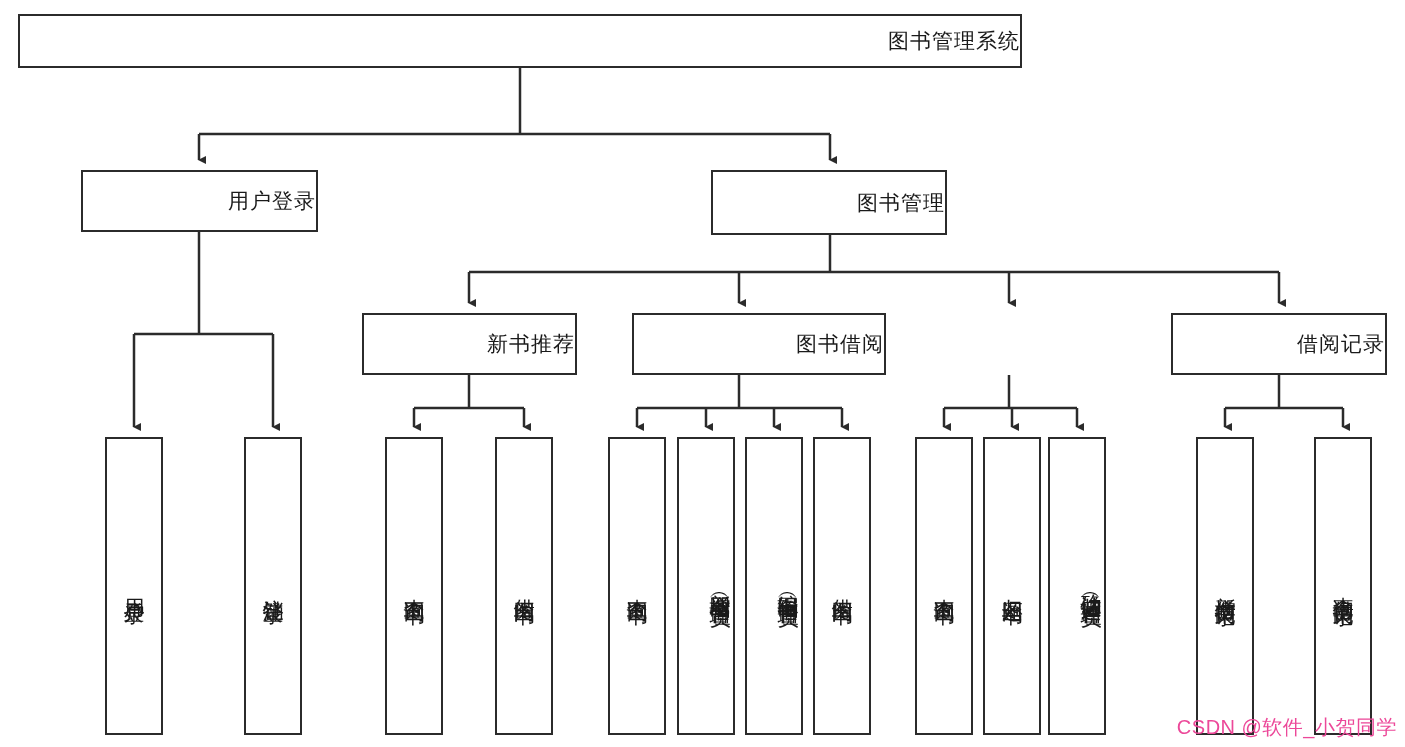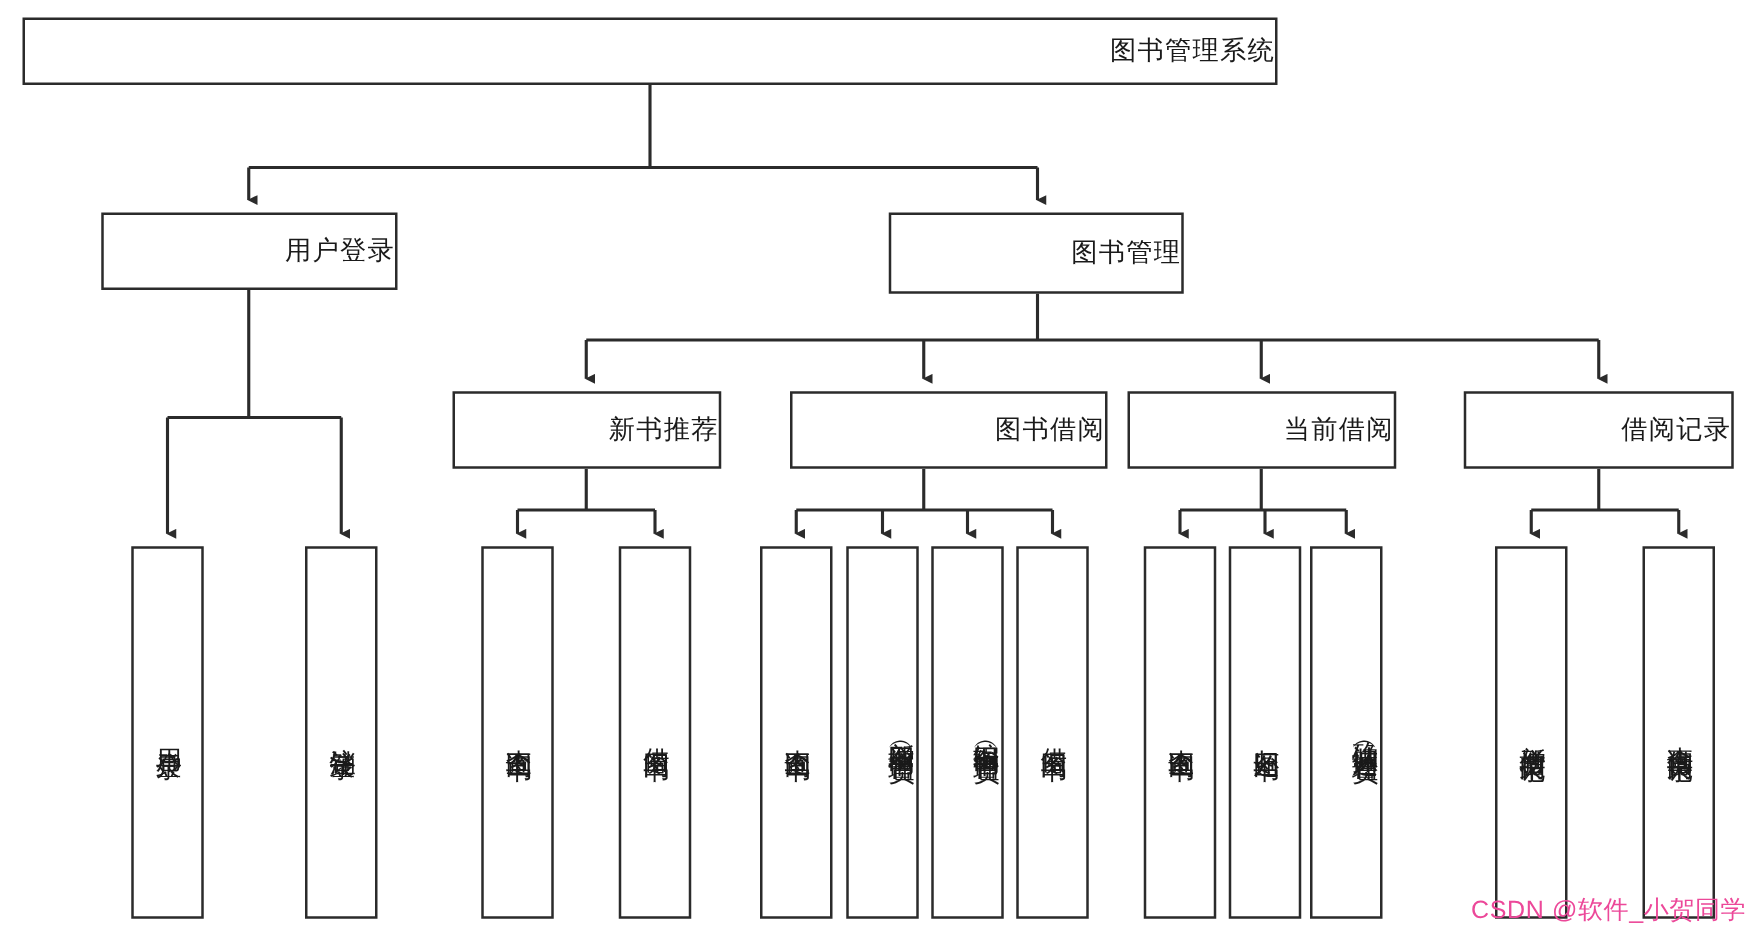--- a/index.html
+++ b/index.html
@@ -133,23 +133,20 @@
   <div class="node node-h" style="left:711px; top:170px; width:236px; height:65px;">
     <span>图书管理</span>
   </div>
 
   <div class="node node-h" style="left:362px; top:313px; width:215px; height:62px;">
     <span>新书推荐</span>
   </div>
   <div class="node node-h" style="left:632px; top:313px; width:254px; height:62px;">
     <span>图书借阅</span>
   </div>
-  <div class="node node-h" style="left:902px; top:313px; width:215px; height:62px;">
-    <span>当前借阅</span>
-  </div>
   <div class="node node-h" style="left:1171px; top:313px; width:216px; height:62px;">
     <span>借阅记录</span>
   </div>
 
   <div class="node node-v" style="left:105px; top:437px; width:58px; height:298px;">
     <span>用户登录</span>
   </div>
   <div class="node node-v" style="left:244px; top:437px; width:58px; height:298px;">
     <span>注销登录</span>
   </div>

